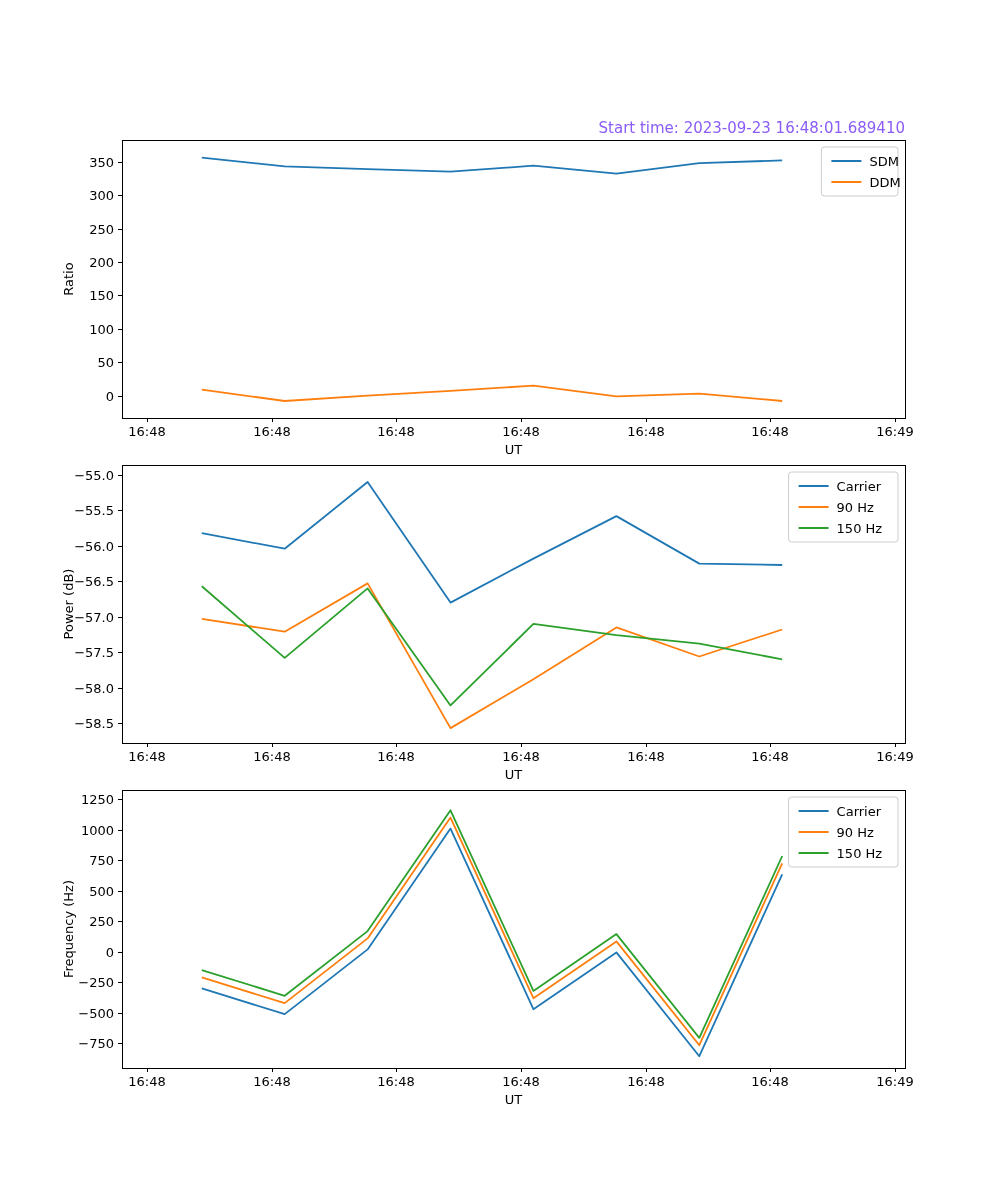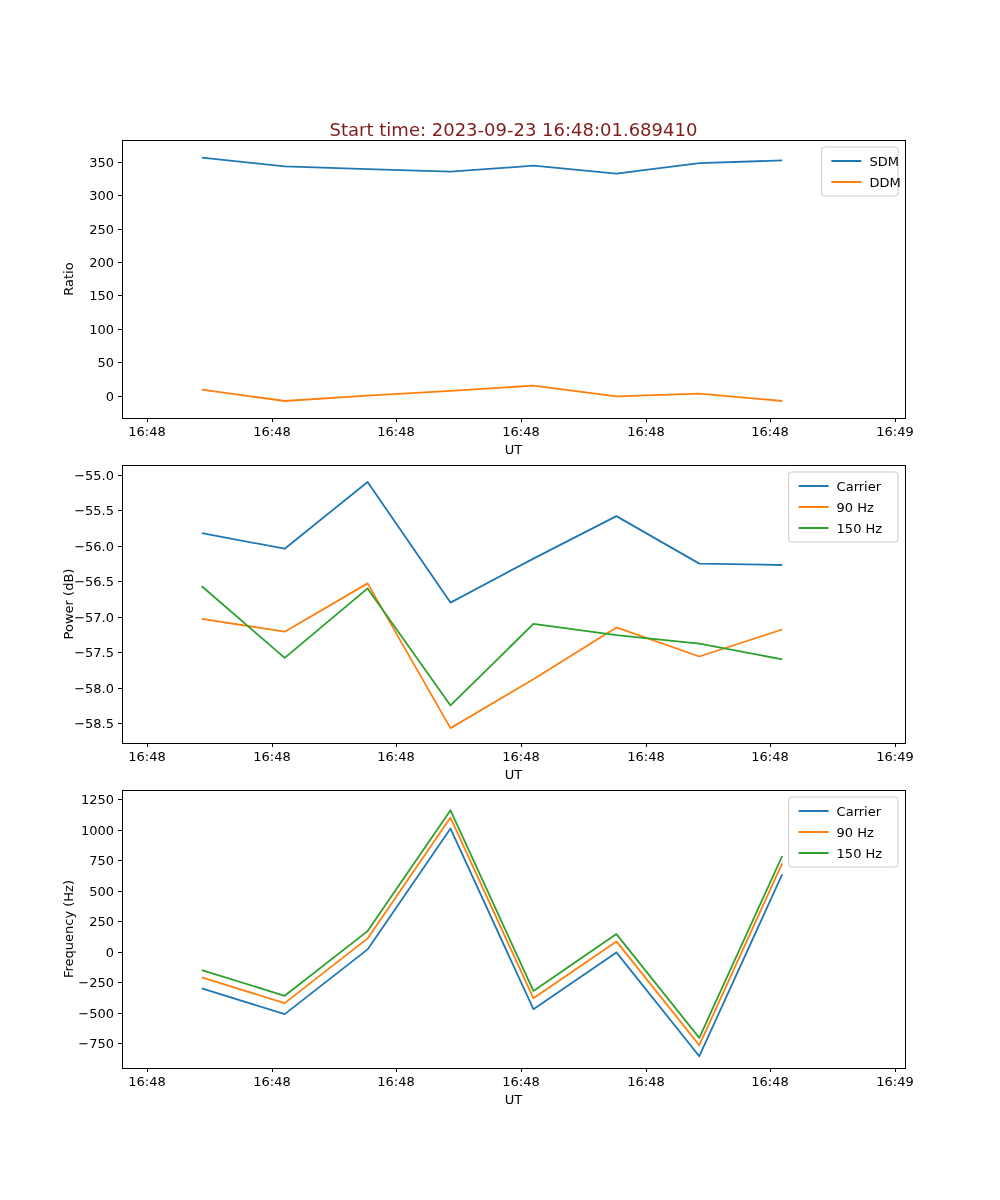--- a/index.html
+++ b/index.html
@@ -1,19 +1,19 @@
 <!DOCTYPE html>
 <html><head>
 <meta charset="utf-8">
 <style>
   html,body { margin:0; padding:0; background:#ffffff; }
   .figure { position:relative; width:1000px; height:1200px; background:#ffffff;
             font-family:"DejaVu Sans", sans-serif; }
   .fig-title { position:absolute; left:122px; top:119px; width:783px;
-               text-align:center; font-size:18px; color:#7f1d1d; white-space:nowrap; }
+               text-align:right; font-size:15px; color:#8b5cf6; white-space:nowrap; }
   svg text { font-family:"DejaVu Sans", sans-serif; fill:#000000; }
 </style>
 </head>
 <body>
 
 <div class="figure">
   <div class="fig-title">Start time: 2023-09-23 16:48:01.689410</div>
   <svg id="fig" width="1000" height="1200" viewBox="0 0 1000 1200">
       <g>
         <rect x="122" y="140" width="783" height="278" fill="none" stroke="#000000" stroke-width="1" shape-rendering="crispEdges"></rect>

